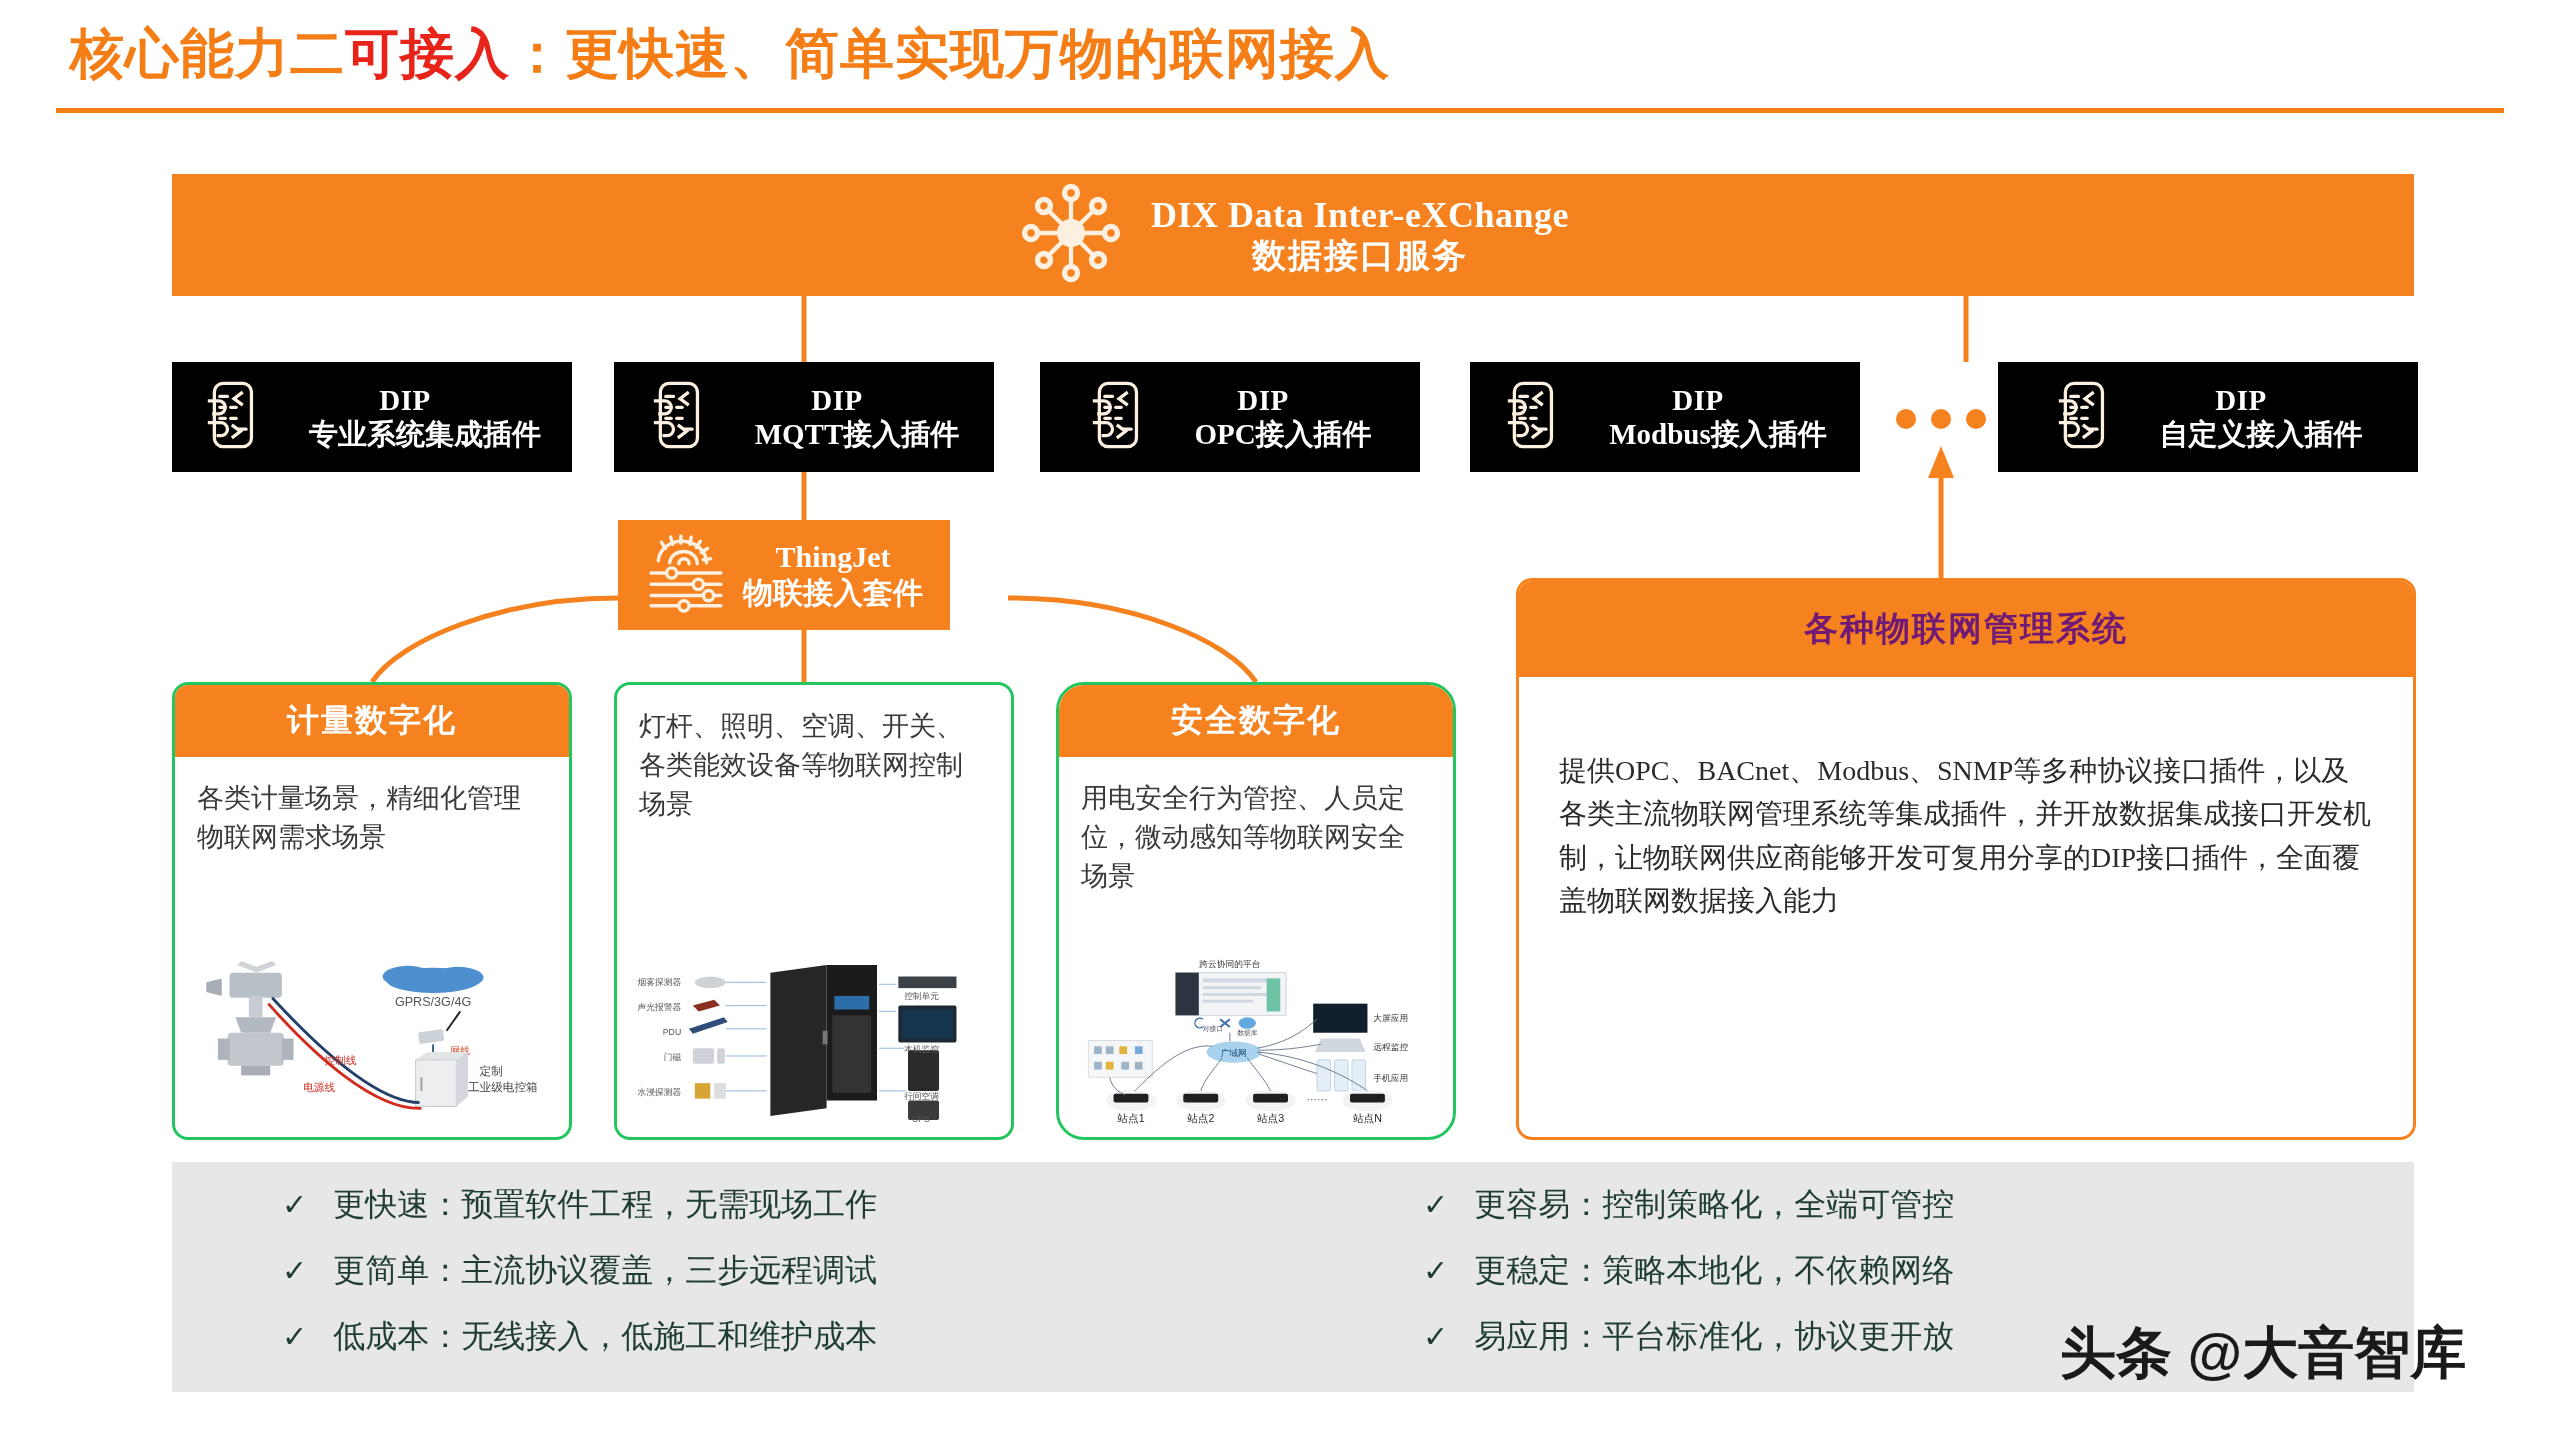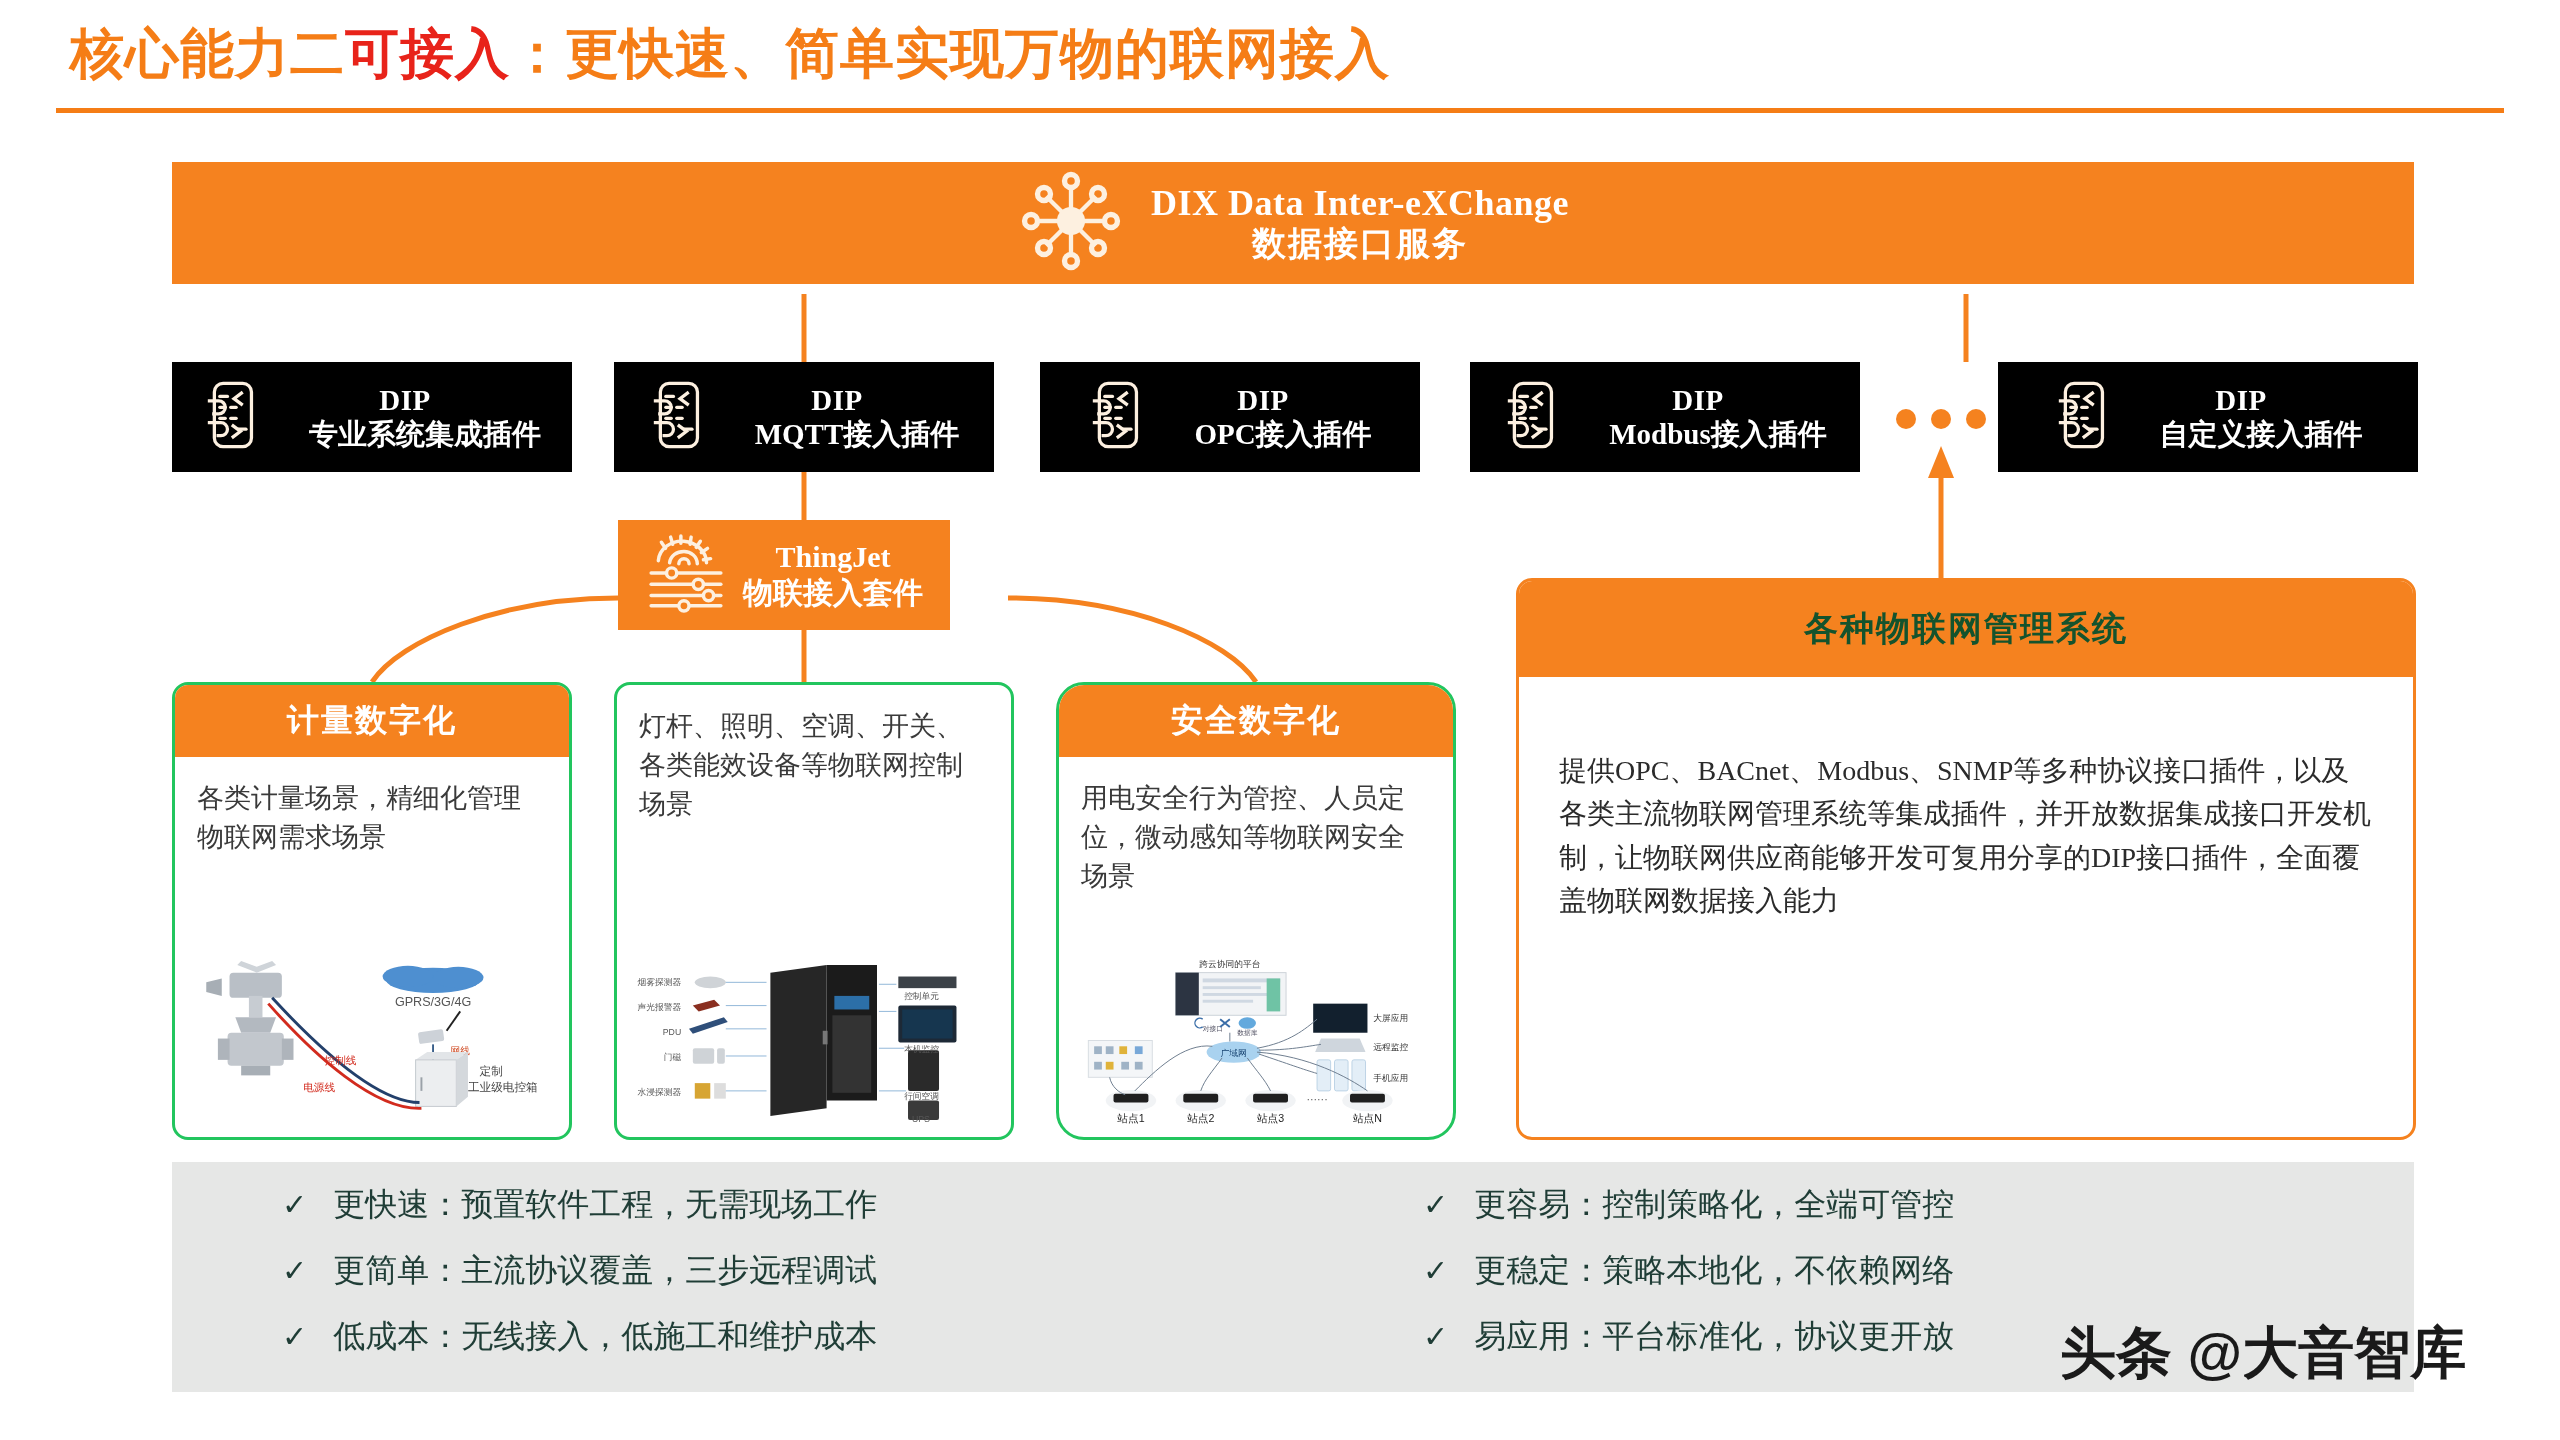--- a/index.html
+++ b/index.html
@@ -29,21 +29,21 @@
   .title-rule {
     position: absolute;
     left: 56px; top: 108px;
     width: 2448px; height: 5px;
     background: #f57d16;
   }
 
   
   .dix-band {
     position: absolute;
-    left: 172px; top: 162px;
+    left: 172px; top: 174px;
     width: 2242px; height: 122px;
     background: #f5821f;
     display: flex;
     align-items: center;
     justify-content: center;
   }
   .dix-inner { display: flex; align-items: center; gap: 26px; }
   .dix-text { color: #ffffff; text-align: center; line-height: 1.18; }
   .dix-title { font-size: 36px; font-weight: bold; letter-spacing: .5px; }
   .dix-sub   { font-size: 34px; font-weight: bold; letter-spacing: 2px; }
@@ -133,21 +133,21 @@
     left: 1516px; top: 578px;
     width: 900px; height: 562px;
     border: 3px solid #f5821f;
     border-radius: 16px;
     background: #ffffff;
     overflow: hidden;
   }
   .panel-head {
     height: 96px;
     background: #f5821f;
-    color: #14532d;
+    color: #701a75;
     font-size: 34px;
     font-weight: bold;
     letter-spacing: 2px;
     display: flex; align-items: center; justify-content: center;
   }
   .panel-body {
     padding: 72px 40px 0 40px;
     font-size: 28px;
     line-height: 1.55;
     color: #2b2b2b;

